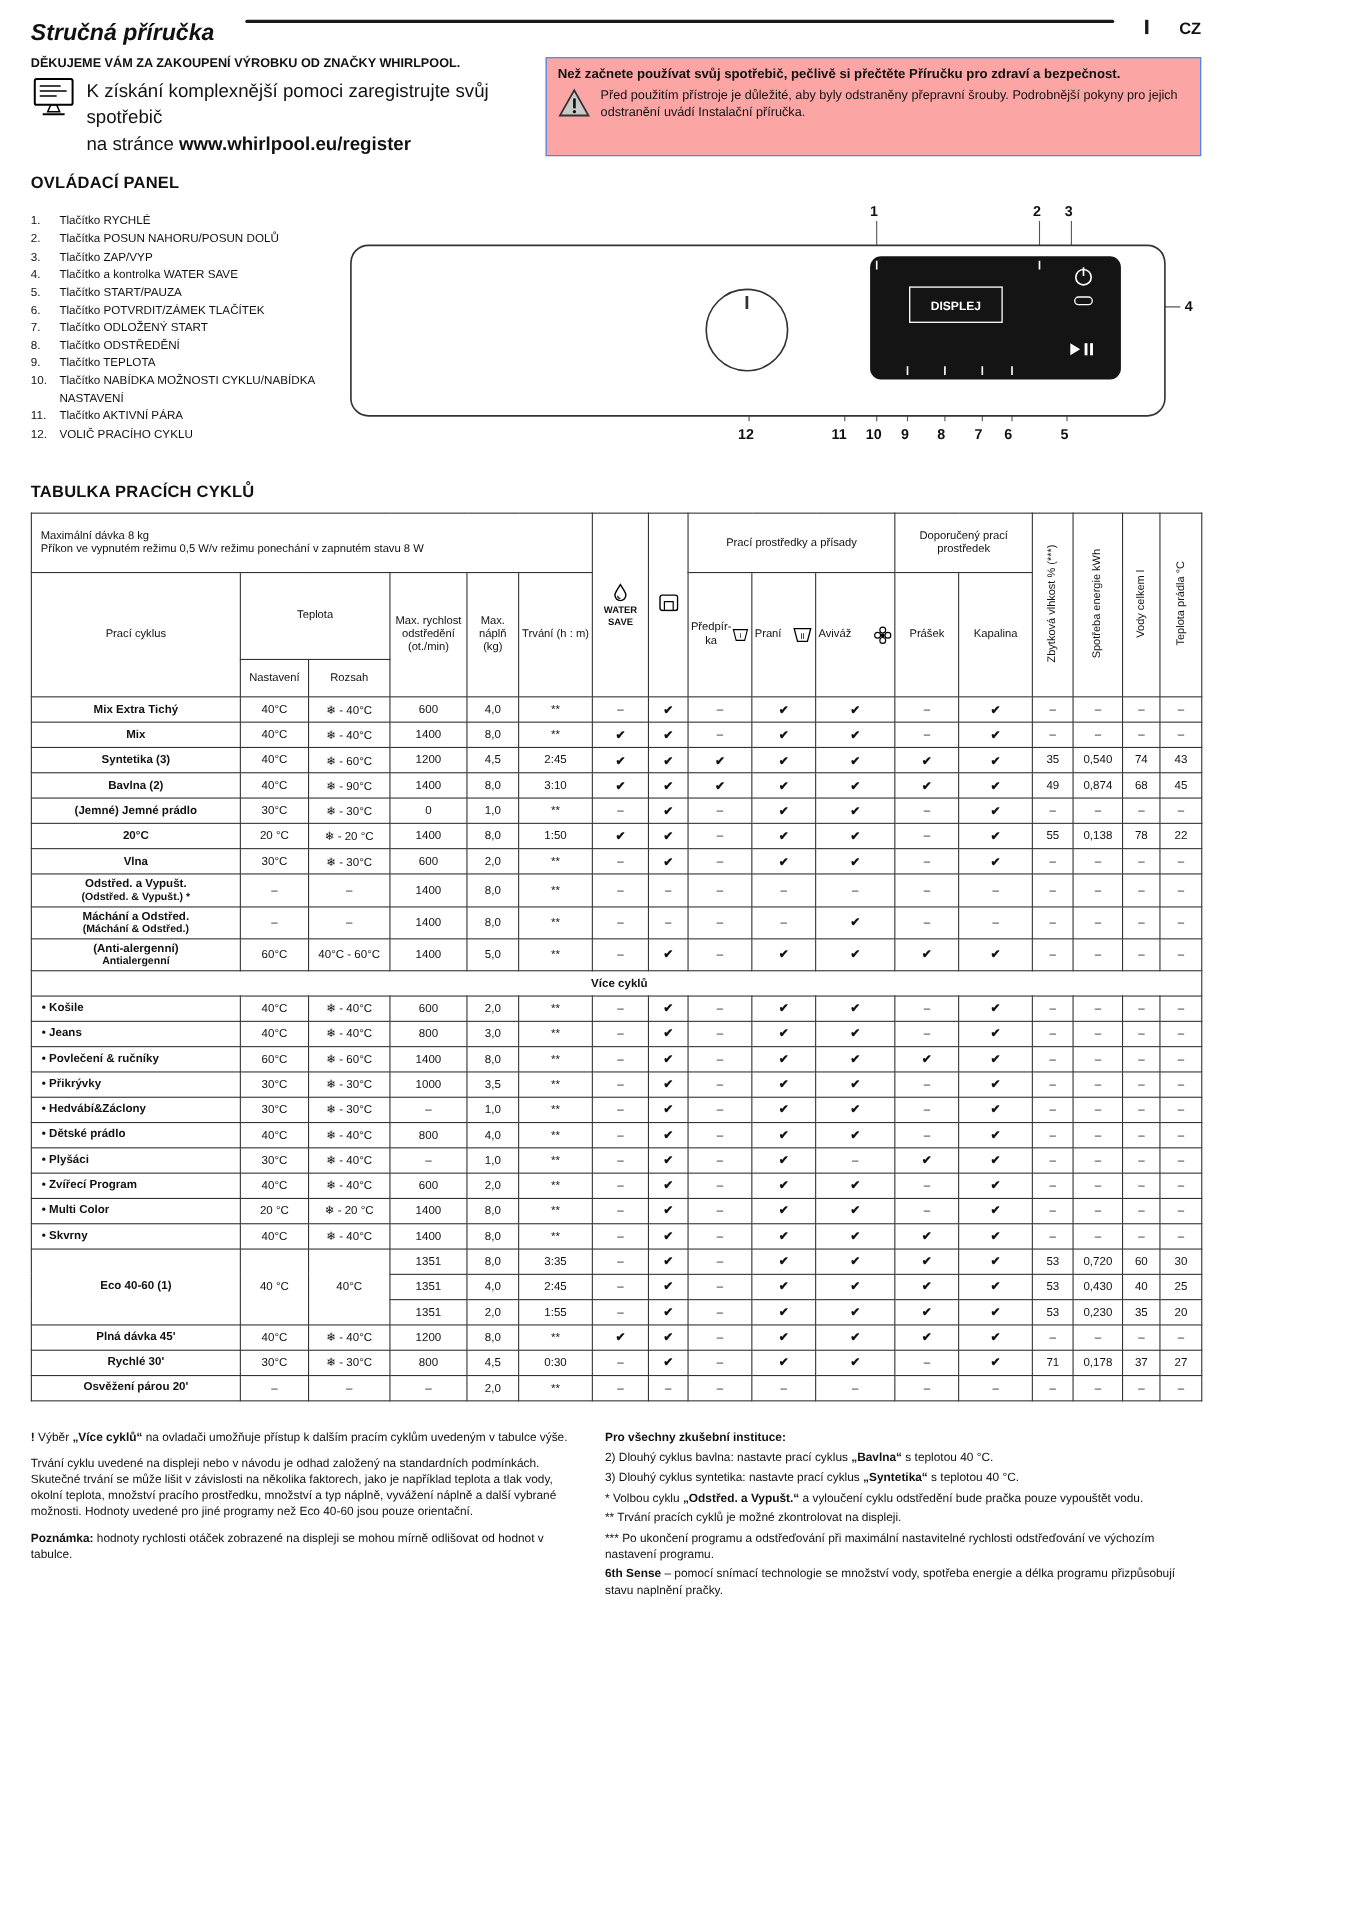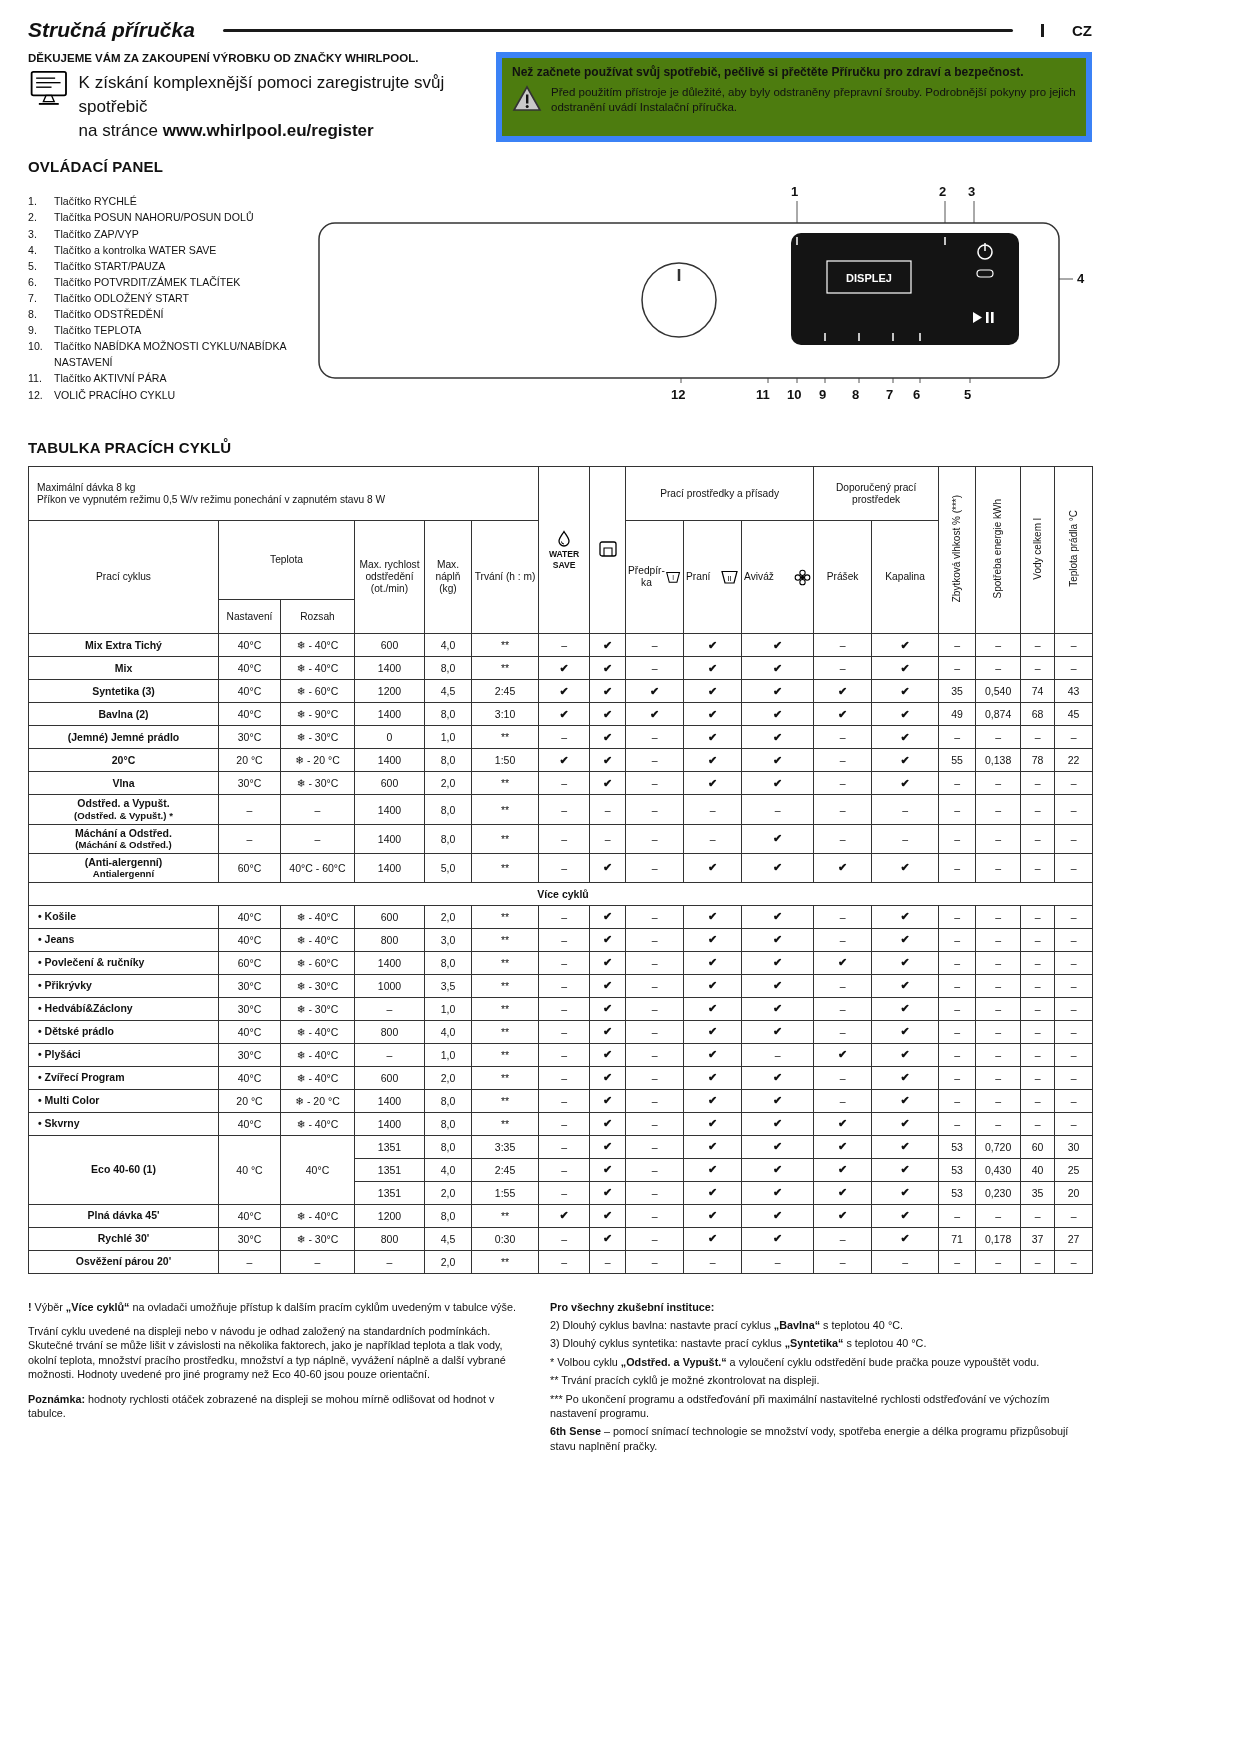--- a/index.html
+++ b/index.html
@@ -2,34 +2,34 @@
 <html><head>
 <meta charset="utf-8">
 <style>
   *{box-sizing:border-box;margin:0;padding:0}
   html,body{background:#fff}
   body{width:1240px;height:1754px;position:relative;overflow:hidden;
        color:#111;font-family:"Liberation Sans",sans-serif}
   .content{position:absolute;left:28px;top:18px;width:1064px}
 
   
-  .masthead{display:flex;align-items:center;gap:28px}
+  .masthead{display:flex;gap:28px}
   .doc-title{font-size:21px;font-weight:bold;font-style:italic;white-space:nowrap}
   .rule{flex:1;height:3px;background:#1a1a1a;border-radius:2px}
   .cz-tick{width:3px;height:13px;background:#1a1a1a}
   .cz{font-size:15px;font-weight:bold}
 
   
   .intro{display:flex;gap:20px;margin-top:10px;align-items:stretch}
   .intro-left{width:448px}
   .thanks{font-size:11.5px;font-weight:bold}
   .register-row{display:flex;gap:9px;margin-top:4px;align-items:flex-start}
   .register-text{font-size:17px;line-height:1.4;padding-top:3px}
   .register-link{font-weight:bold}
-  .warn-box{flex:1;border:6px solid #3b82f6;background:#4d7c0f;padding:7px 10px 8px}
+  .warn-box{flex:1;border:1px solid #3b82f6;background:#fca5a5;padding:7px 10px 8px}
   .warn-title{font-size:12px;font-weight:bold;line-height:1.25}
   .warn-row{display:flex;gap:9px;margin-top:5px;align-items:flex-start}
   .warn-text{font-size:11.5px;line-height:1.3;flex:1}
 
   .section-title{font-size:15px;font-weight:bold;margin-top:16px;letter-spacing:.2px}
 
   
   .panel-wrap{display:flex;margin-top:10px}
   .cp-list{width:283px;font-size:10.6px;line-height:1.52;padding-top:8px}
   .cp-item{display:flex}

